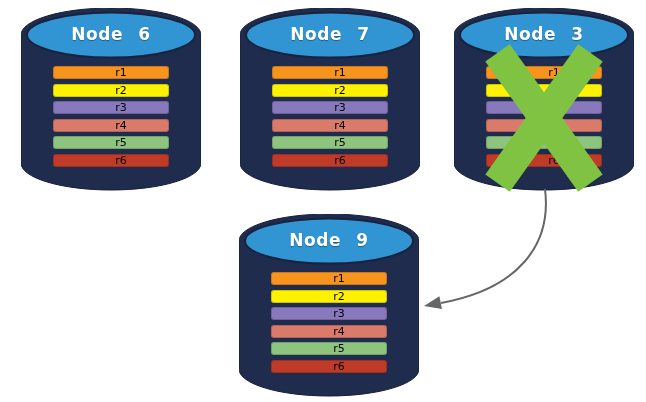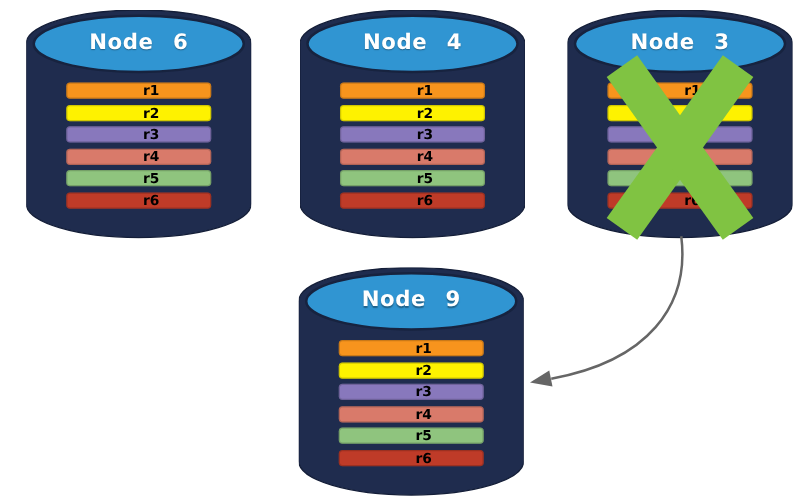--- a/index.html
+++ b/index.html
@@ -20,21 +20,21 @@
     position:absolute;left:0;top:13px;width:100%;height:26px;
     display:flex;align-items:center;justify-content:center;
     color:#ffffff;font-size:17px;font-weight:bold;
     letter-spacing:0.5px;word-spacing:9px;
     text-shadow:0 1px 1px rgba(0,0,0,0.35);
   }
   .bars{position:absolute;left:32px;top:58px;width:116px;}
   .bar{
     height:13px;margin-bottom:4.5px;border-radius:3px;
     display:flex;align-items:center;justify-content:center;
-    color:#000000;font-size:11px;font-weight:bold;line-height:13px;
+    color:#000000;font-size:11px;font-weight:normal;line-height:13px;
     box-shadow:inset 0 0 0 1px rgba(0,0,0,0.18);
     padding-left:20px;
   }
   .x-mark{position:absolute;left:42px;top:42px;width:96px;height:136px;overflow:visible;}
   .arrow-layer{position:absolute;left:0;top:0;width:646px;height:402px;pointer-events:none;}
 </style>
 </head>
 <body>
 
 <div class="canvas">
@@ -53,21 +53,21 @@
       <div class="bar" style="background-color: rgb(143, 196, 126);">r5</div>
       <div class="bar" style="background-color: rgb(191, 59, 40);">r6</div>
     </div>
   </div>
 
   <div class="node node-2">
     <svg class="cyl" viewBox="0 0 180 183">
       <path d="M0,27 A90,27 0 0 1 180,27 L180,155 A90,27 0 0 1 0,155 Z" stroke="#141E38" stroke-width="1" fill="#1F2C4E"></path>
       <ellipse cx="90" cy="27" rx="84" ry="22.5" stroke="#17233F" stroke-width="2" fill="#3095D2"></ellipse>
     </svg>
-    <div class="node-title">Node 4</div>
+    <div class="node-title">Node 7</div>
     <div class="bars">
       <div class="bar" style="background-color: rgb(247, 148, 29);">r1</div>
       <div class="bar" style="background-color: rgb(254, 242, 0);">r2</div>
       <div class="bar" style="background-color: rgb(136, 120, 188);">r3</div>
       <div class="bar" style="background-color: rgb(217, 122, 106);">r4</div>
       <div class="bar" style="background-color: rgb(143, 196, 126);">r5</div>
       <div class="bar" style="background-color: rgb(191, 59, 40);">r6</div>
     </div>
   </div>
 

